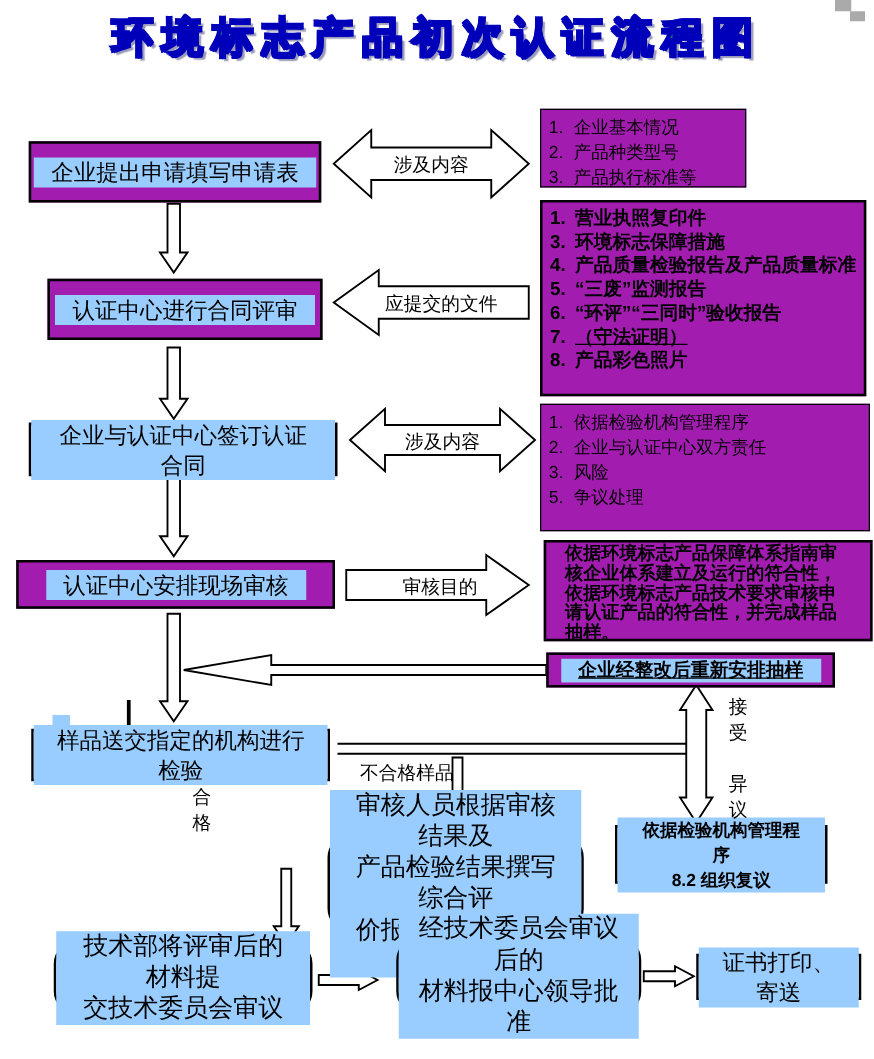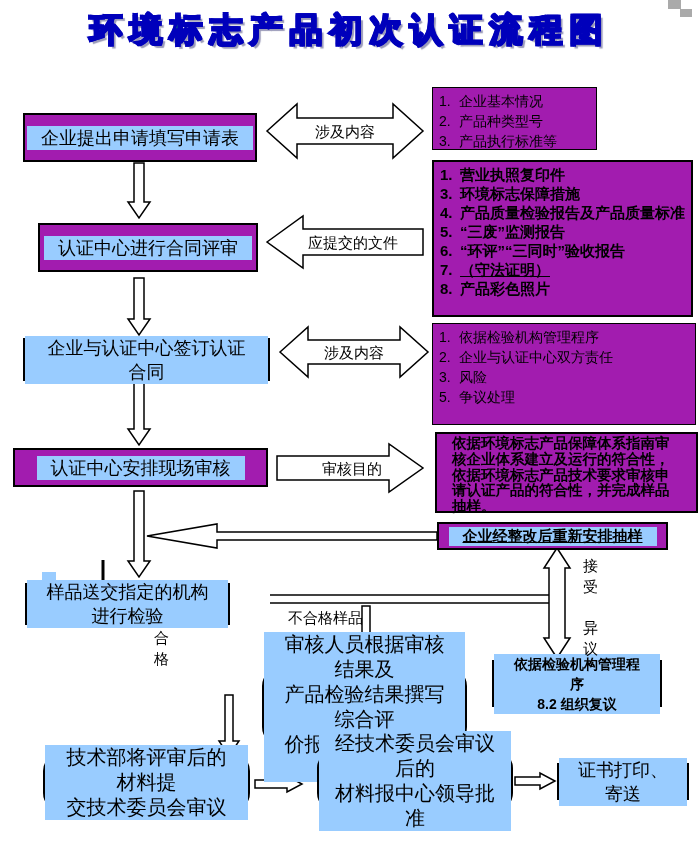--- a/index.html
+++ b/index.html
@@ -83,21 +83,21 @@
   </div>
   <div class="box f18" style="left:38px;top:223px;width:220px;height:49px;">
     <span class="hl">认证中心进行合同评审</span>
   </div>
   <div class="box f18" style="left:23px;top:338px;width:247px;height:43px;">
     <span class="hl">企业与认证中心签订认证合同</span>
   </div>
   <div class="box f18" style="left:13px;top:448px;width:255px;height:39px;">
     <span class="hl">认证中心安排现场审核</span>
   </div>
-  <div class="box f18" style="left:25px;top:583px;width:205px;height:42px;">
+  <div class="box f18" style="left:25px;top:583px;width:239px;height:42px;">
     <span class="hl">样品送交指定的机构进行检验</span>
   </div>
   <div class="box f17" style="left:262px;top:668px;width:205px;height:77px;">
     <span class="hl">审核人员根据审核结果及
 产品检验结果撰写综合评
 价报告提交技术部评审</span>
   </div>
   <div class="box f17" style="left:43px;top:753px;width:207px;height:58px;">
     <span class="hl">技术部将评审后的材料提
 交技术委员会审议</span>

